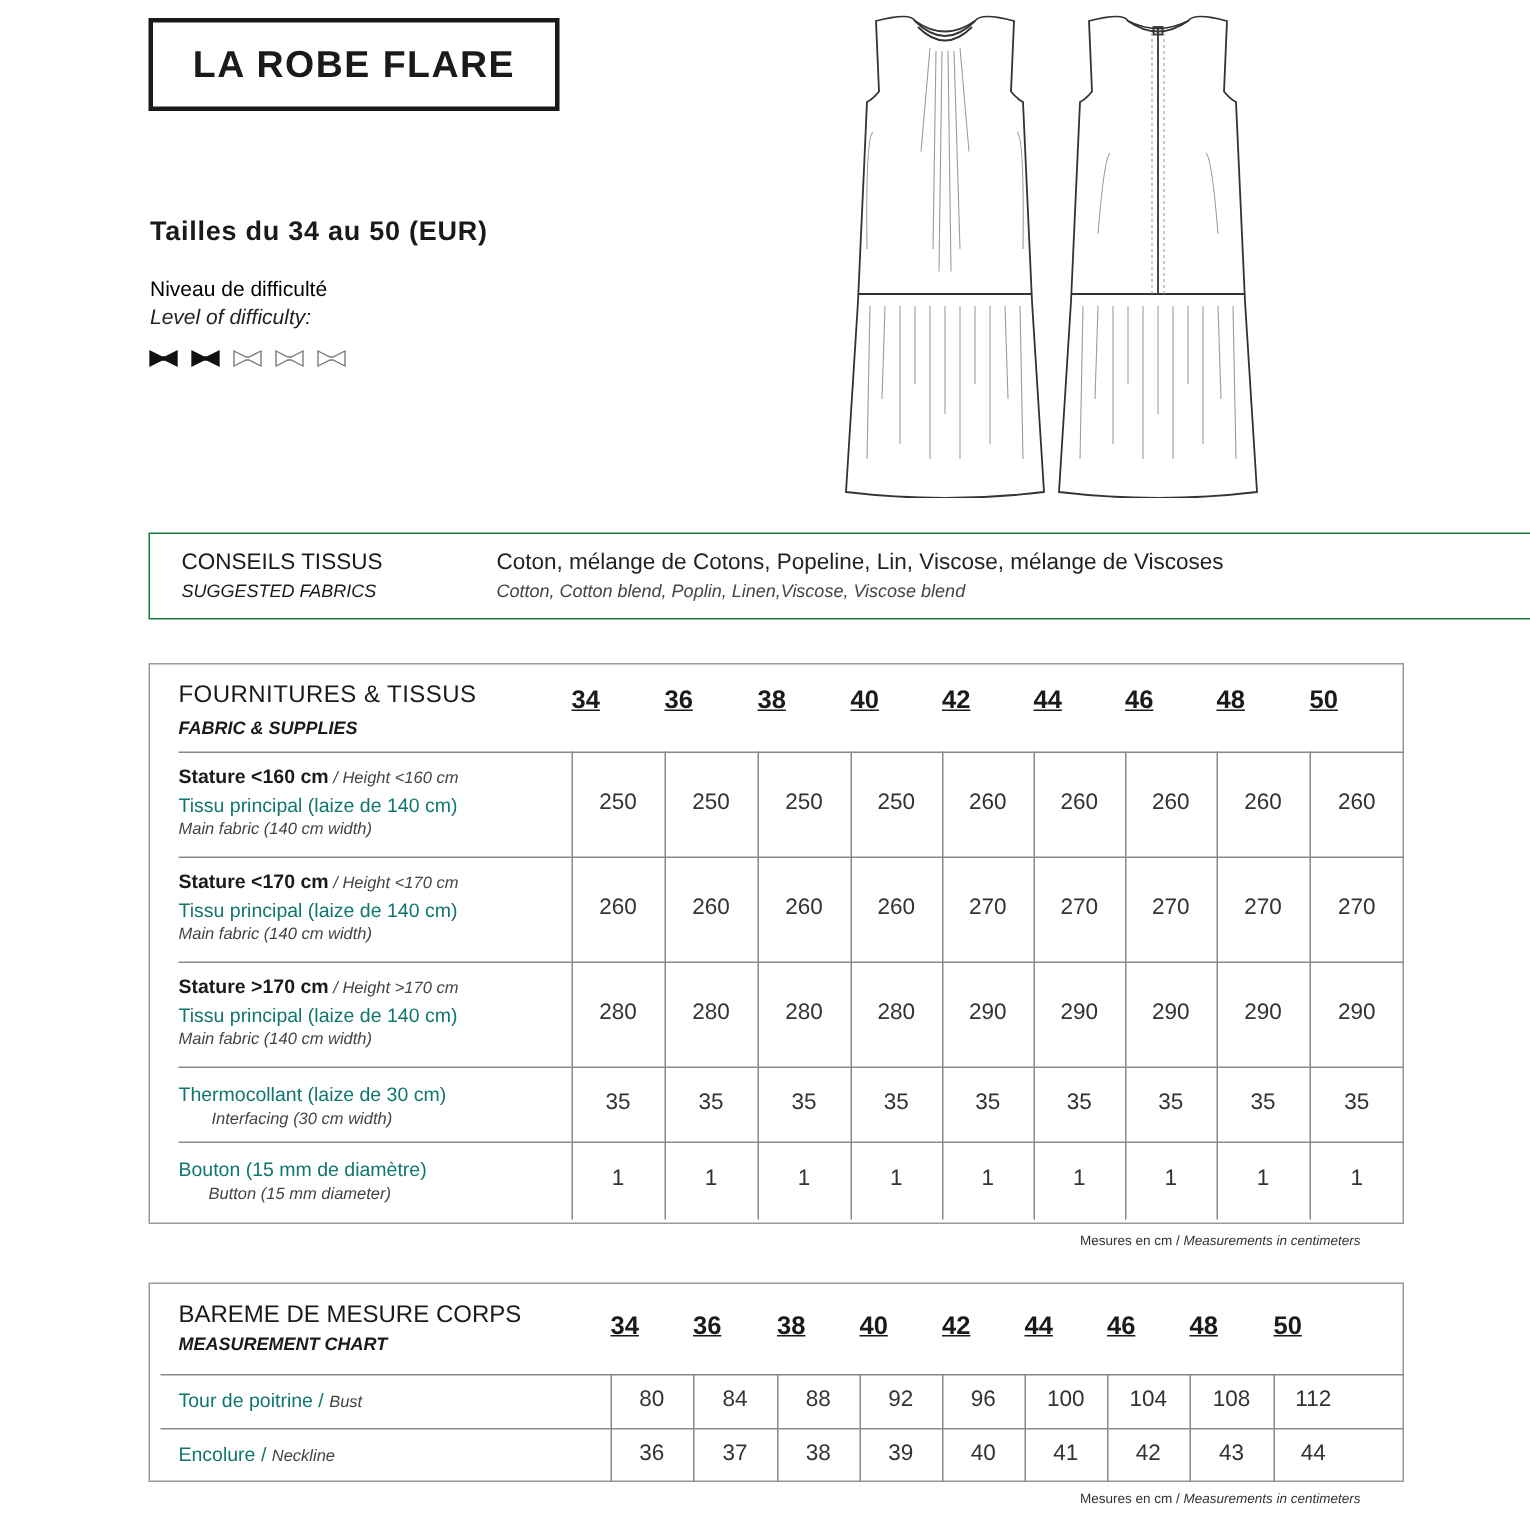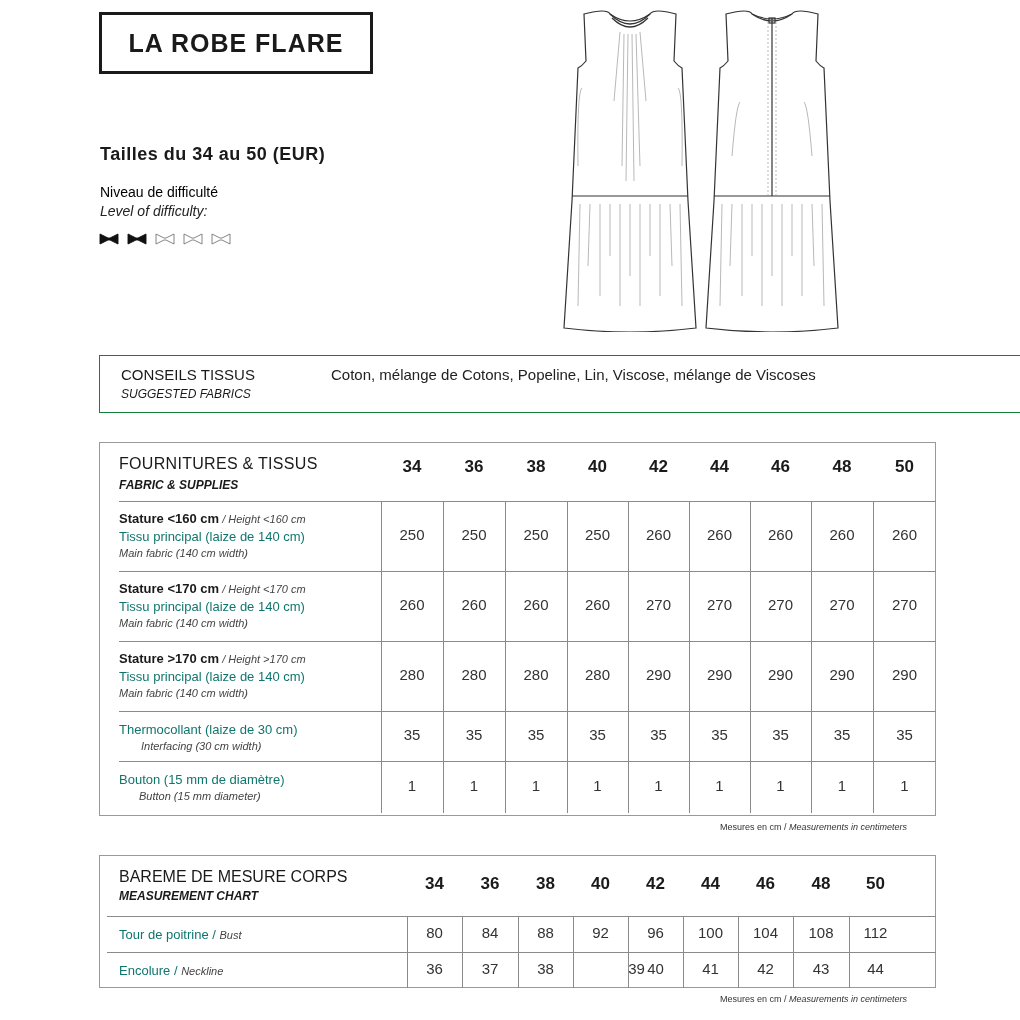--- a/index.html
+++ b/index.html
@@ -29,21 +29,21 @@
   .fab-label-fr { position: absolute; left: 21px; top: 10px; font-size: 15px; color: #1a1a1a; }
   .fab-label-en { position: absolute; left: 21px; top: 31px; font-size: 12px; font-style: italic; color: #1a1a1a; }
   .fab-list-fr { position: absolute; left: 231px; top: 10px; font-size: 15px; color: #222; }
   .fab-list-en { position: absolute; left: 231px; top: 31px; font-size: 12px; font-style: italic; color: #444; }
   .tbl-wrap { position: absolute; border: 1px solid #999; box-sizing: border-box; }
 
   
   .supplies { left: 99px; top: 442px; width: 837px; height: 374px; }
   .sup-title-fr { position: absolute; left: 19px; top: 12px; font-size: 16px; letter-spacing: 0.3px; }
   .sup-title-en { position: absolute; left: 19px; top: 35px; font-size: 12px; font-style: italic; font-weight: bold; }
-  .sizes-hdr { position: absolute; top: 14px; font-size: 17px; font-weight: bold; text-align: center; width: 60px; }
+  .sizes-hdr { position: absolute; top: 14px; font-size: 17px; font-weight: bold; text-align: left; width: 60px; text-decoration: underline; }
 
   .rowlabel { position: absolute; left: 19px; }
   .rl-bold { font-size: 13px; font-weight: bold; color: #1a1a1a; }
   .rl-sub { font-size: 11px; font-style: italic; color: #444; }
   .rl-main { font-size: 13px; color: #0f766e; }
   .rl-en { font-size: 11px; font-style: italic; color: #444; }
 
   .cell { position: absolute; text-align: center; font-size: 15px; color: #333; }
   .hline { position: absolute; height: 1px; background: #8a8a8a; }
   .vline { position: absolute; width: 1px; background: #8a8a8a; }
@@ -135,20 +135,21 @@
       <path d="M98 198 L98 290"></path>
       <path d="M108 198 L110 260"></path>
       <path d="M118 198 L120 300"></path>
   </g>
 </svg>
 
 <div class="fabrics-box">
   <div class="fab-label-fr">CONSEILS TISSUS</div>
   <div class="fab-label-en">SUGGESTED FABRICS</div>
   <div class="fab-list-fr">Coton, mélange de Cotons, Popeline, Lin, Viscose, mélange de Viscoses</div>
+  <div class="fab-list-en">Cotton, Cotton blend, Poplin, Linen,Viscose, Viscose blend</div>
 </div>
 
 <div class="tbl-wrap supplies" id="supplies">
   <div class="sup-title-fr">FOURNITURES &amp; TISSUS</div>
   <div class="sup-title-en">FABRIC &amp; SUPPLIES</div>
 <div class="sizes-hdr" style="left:281px; top:14px; width:62px;">34</div>
     <div class="sizes-hdr" style="left:343px; top:14px; width:62px;">36</div>
     <div class="sizes-hdr" style="left:405px; top:14px; width:62px;">38</div>
     <div class="sizes-hdr" style="left:467px; top:14px; width:61px;">40</div>
     <div class="sizes-hdr" style="left:528px; top:14px; width:61px;">42</div>
@@ -264,21 +265,21 @@
     <div class="cell" style="left:528px; width:55px; top:68px;">96</div>
     <div class="cell" style="left:583px; width:55px; top:68px;">100</div>
     <div class="cell" style="left:638px; width:55px; top:68px;">104</div>
     <div class="cell" style="left:693px; width:56px; top:68px;">108</div>
     <div class="cell" style="left:749px; width:53px; top:68px;">112</div>
     <div class="hline" style="left:7px; top:96px; width:829px;"></div>
     <div class="rowlabel" style="top:105px; left:19px;"><span class="rl-main">Encolure / </span><span class="rl-en">Neckline</span></div>
     <div class="cell" style="left:307px; width:55px; top:104px;">36</div>
     <div class="cell" style="left:362px; width:56px; top:104px;">37</div>
     <div class="cell" style="left:418px; width:55px; top:104px;">38</div>
-    <div class="cell" style="left:473px; width:55px; top:104px;padding-left:36px;">39</div>
+    <div class="cell" style="left:473px; width:55px; top:104px;">39</div>
     <div class="cell" style="left:528px; width:55px; top:104px;">40</div>
     <div class="cell" style="left:583px; width:55px; top:104px;">41</div>
     <div class="cell" style="left:638px; width:55px; top:104px;">42</div>
     <div class="cell" style="left:693px; width:56px; top:104px;">43</div>
     <div class="cell" style="left:749px; width:53px; top:104px;">44</div>
     <div class="vline" style="left:307px; top:60px; height:72px;"></div>
     <div class="vline" style="left:362px; top:60px; height:72px;"></div>
     <div class="vline" style="left:418px; top:60px; height:72px;"></div>
     <div class="vline" style="left:473px; top:60px; height:72px;"></div>
     <div class="vline" style="left:528px; top:60px; height:72px;"></div>

